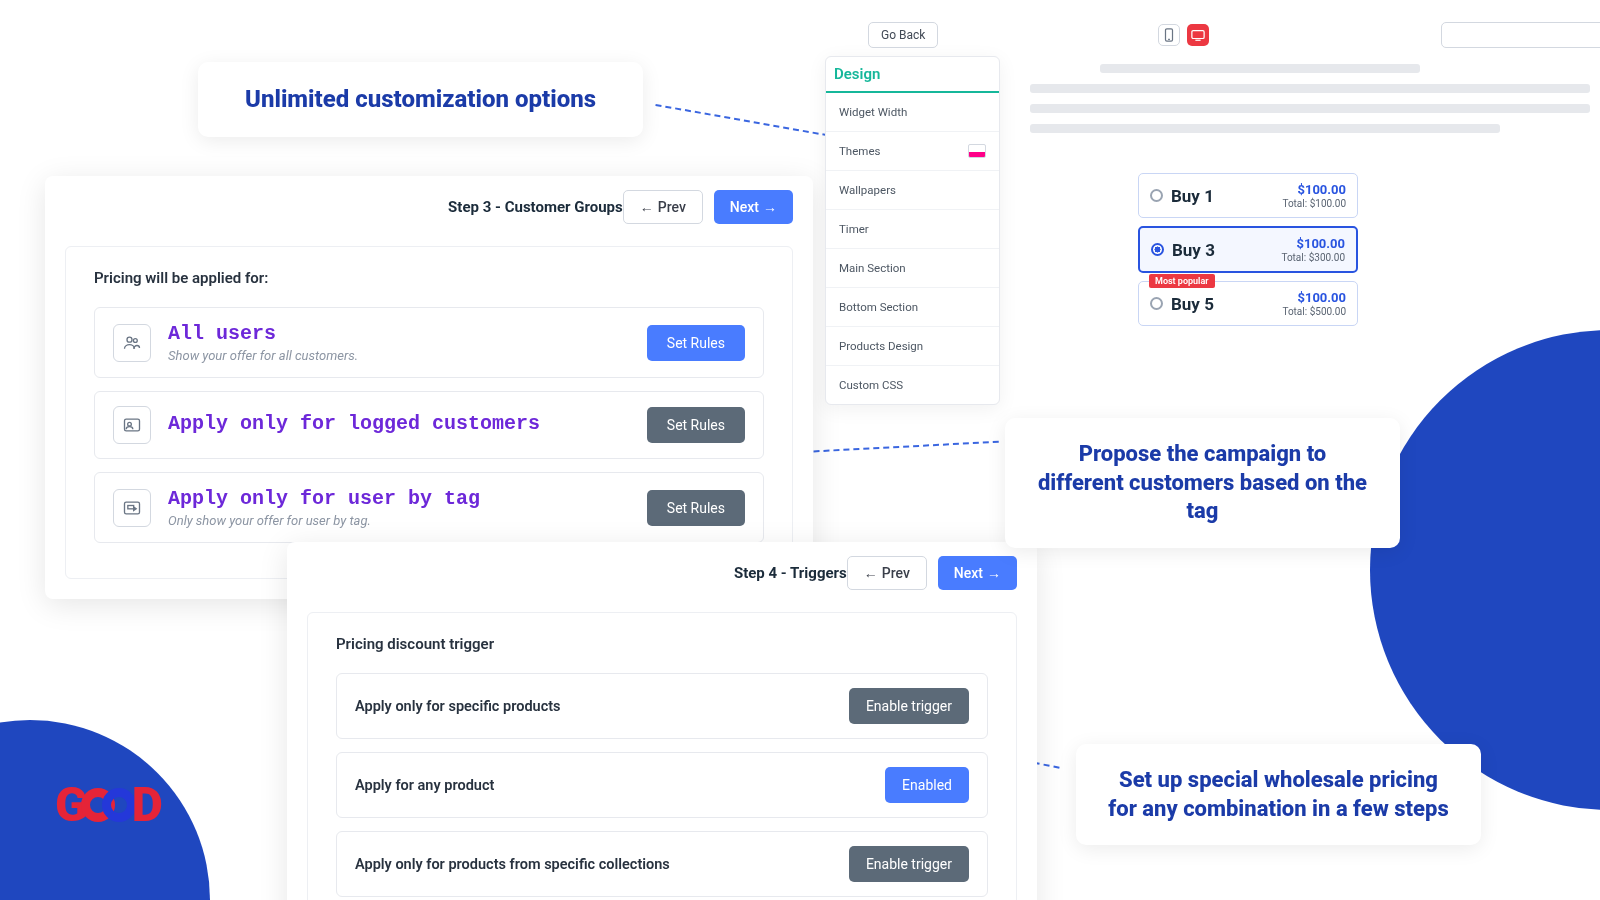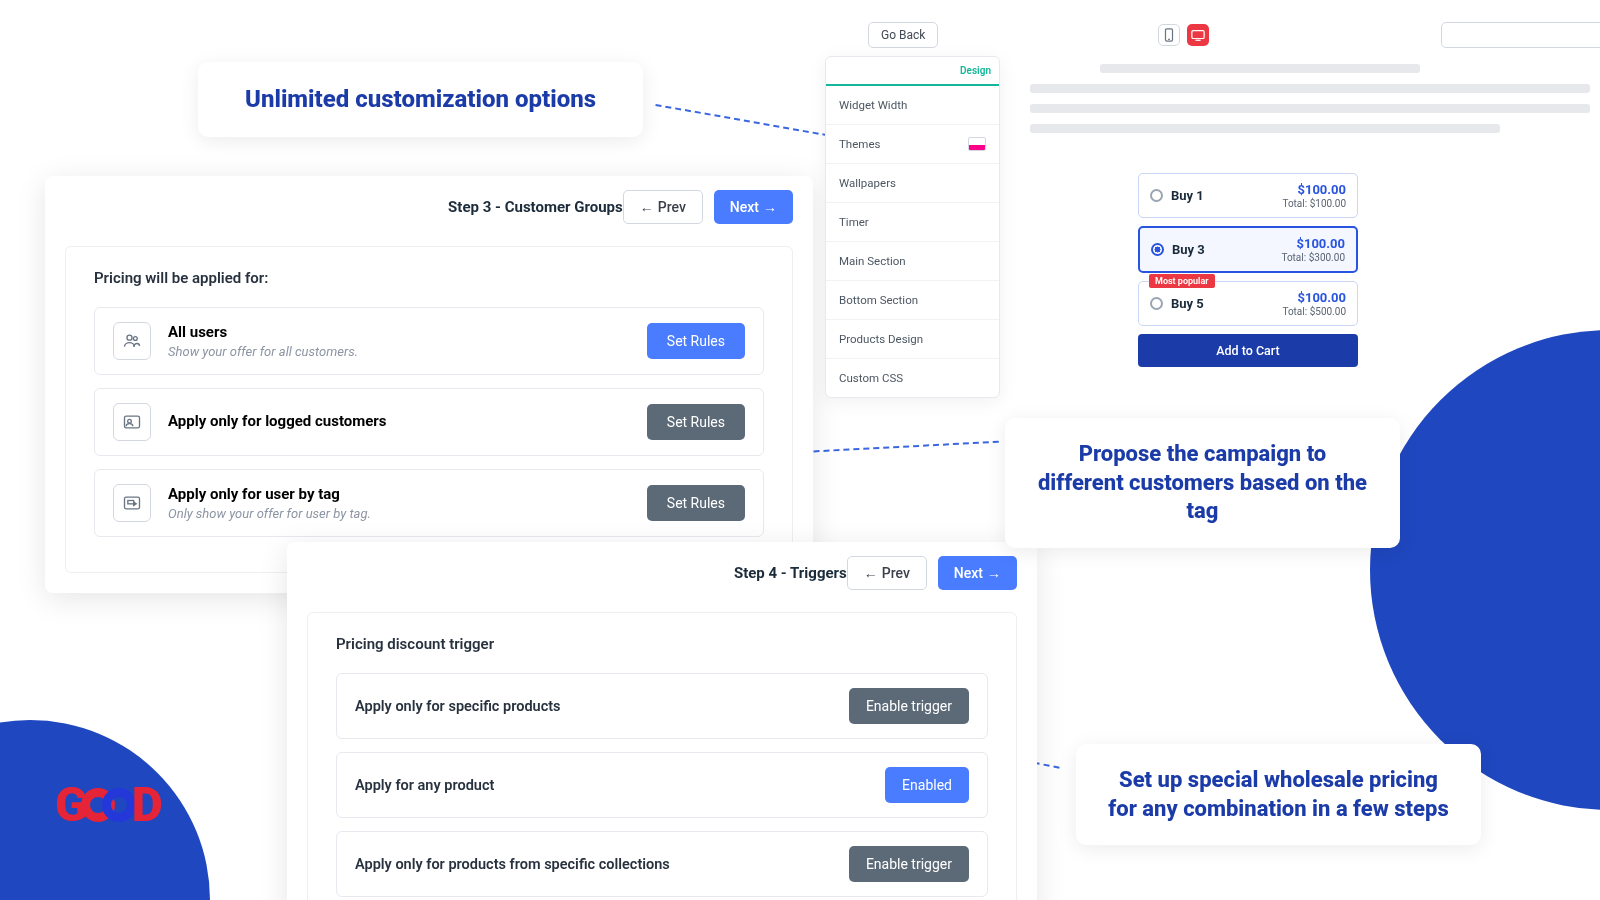--- a/index.html
+++ b/index.html
@@ -21,21 +21,21 @@
 .step-title { font-size:15px; font-weight:700; color:#1b2b3a; }
 .nav-btns { display:flex; gap:11px; }
 .btn-prev, .btn-next { border-radius:5px; padding:8px 16px; font-size:14px; font-weight:500; cursor:pointer; display:flex; align-items:center; gap:4px; }
 .btn-prev { background:#fff; border:1px solid #d3d8e0; color:#3a3f4a; }
 .btn-next { background:#497cff; border:none; color:#fff; }
 .step-body { margin:8px 20px 20px; border:1px solid #edeff3; border-radius:6px; padding:22px 28px; }
 .body-title { font-weight:600; font-size:15px; color:#28323f; margin-bottom:20px; }
 .rule-row { display:flex; align-items:center; gap:17px; border:1px solid #e7e9ee; border-radius:6px; padding:14px 18px; margin-bottom:13px; }
 .rule-ic { width:38px; height:38px; border:1px solid #d3d8e0; border-radius:6px; display:flex; align-items:center; justify-content:center; color:#6a7584; }
 .rule-txt { flex:1; }
-.rule-txt .t { font-weight:700; font-size:15px; color:#000000; margin-bottom:3px; }
+.rule-txt .t { font-weight:700; font-size:20px; color:#6d28d9; margin-bottom:3px;font-family:Liberation Mono, monospace; }
 .rule-txt .d { font-size:13px; color:#8c95a3; font-style:italic; }
 .btn-setrules { border:none; border-radius:5px; padding:10px 20px; font-size:14px; color:#fff; cursor:pointer; }
 .btn-setrules.primary { background:#497cff; }
 .btn-setrules.secondary { background:#5c6a78; }
 
 
 .step4 { position:absolute; top:542px; left:287px; width:750px; background:#fff; border-radius:8px; box-shadow:0 6px 30px rgba(0,0,0,0.1); z-index:4; }
 .step4 .step-body { padding:22px 28px 14px; }
 .body-sub { font-size:13px; color:#8c95a3; margin-top:7px; }
 .trig-row { display:flex; justify-content:space-between; align-items:center; border:1px solid #e7e9ee; border-radius:6px; padding:14px 18px; margin-top:13px; }
@@ -47,33 +47,33 @@
 
 .appbar { position:absolute; top:22px; left:825px; right:0; height:26px; display:flex; align-items:center; z-index:3;padding-left:43px; }
 .gobak { font-size:12px; color:#424a56; background:#fff; border:1px solid #d3d8e0; border-radius:5px; padding:5px 12px; cursor:pointer; }
 .devicons { position:absolute; left:333px; display:flex; gap:7px; }
 .devbtn { width:22px; height:22px; border-radius:5px; display:flex; align-items:center; justify-content:center; }
 .devbtn.mob { border:1px solid #d3d8e0; color:#6a7584; }
 .devbtn.desk { background:#ec3842; color:#fff; }
 .appsearch { position:absolute; left:616px; width:180px; height:26px; border:1px solid #d3d8e0; border-radius:5px; background:#fff; }
 
 .design-panel { position:absolute; top:56px; left:825px; width:175px; background:#fff; border:1px solid #e7e9ee; border-radius:6px; box-shadow:0 4px 20px rgba(0,0,0,0.06); z-index:3; }
-.dp-tab { text-align:right; padding:8px; font-size:10px; color:#15b79a; font-weight:600; border-bottom:2px solid #15b79a; }
+.dp-tab { text-align:left; padding:8px; font-size:15px; color:#15b79a; font-weight:600; border-bottom:2px solid #15b79a; }
 .dp-item { padding:12px 13px; font-size:11.5px; color:#4d5763; border-bottom:1px solid #f0f2f5; display:flex; justify-content:space-between; align-items:center; }
 .dp-swatch { width:18px; height:14px; border:1px solid #d3d8e0; border-radius:2px; background:linear-gradient(to bottom,#fff 55%,#f08 55%); }
 
 .preview { position:absolute; top:64px; left:1030px; right:-50px; z-index:3; }
 .skel { height:9px; background:#e6e8ec; border-radius:3px; margin-bottom:11px; }
 .sk1 { width:320px; margin-left:70px;} .sk2 { width:560px;} .sk3 { width:560px;} .sk4 { width:470px;}
 
 .offers { margin-top:40px; width:220px; margin-left:108px; }
 .offer { border:1px solid #c9d6f5; border-radius:5px; padding:8px 11px; margin-bottom:8px; position:relative; }
 .offer.sel { border:2.5px solid #2954e0; background:#f4f7ff; }
 .offer .row { display:flex; justify-content:space-between; align-items:center; }
-.offer .lbltxt { font-size:13px; font-weight:700; color:#1b2b3a; display:flex; align-items:center; gap:8px; }
+.offer .lbltxt { font-size:17px; font-weight:700; color:#1b2b3a; display:flex; align-items:center; gap:8px; }
 .radio { width:13px; height:13px; border-radius:50%; border:2px solid #9aa4b2; display:inline-block; }
 .radio.on { border-color:#2954e0; background:radial-gradient(circle,#2954e0 0 45%,#fff 50% 100%); }
 .offer .price { font-size:13px; font-weight:700; color:#2954e0; text-align:right; }
 .offer .total { font-size:10px; color:#5a6472; text-align:right; margin-top:1px; }
 .badge { position:absolute; top:-8px; left:10px; background:#ec3842; color:#fff; font-size:9px; padding:2px 6px; border-radius:2px; font-weight:600; }
 .addbtn { width:220px; margin-left:108px; background:#1b3ba8; color:#fff; border:none; border-radius:4px; padding:9px; font-size:12.5px; font-weight:500; cursor:pointer; }
 
 
 .dash { position:absolute; border-top:2px dashed #3a66e0; z-index:2; }
 .dash::before { content:''; position:absolute; width:9px; height:9px; background:#2954e0; border-radius:50%; top:-5px; }
@@ -285,21 +285,20 @@
             <span class="radio"></span>
             <span>Buy 5</span>
           </div>
         <div>
             <div class="price">$100.00</div>
             <div class="total">Total: $500.00</div>
           </div>
       </div>
     </div>
   </div>
-  <button class="addbtn">Add to Cart</button>
 </div>
 
 <div class="logo">
   <span class="g">G</span>
   <span class="oo">
       <span class="o r"></span>
       <span class="o b"></span>
     </span>
   <span class="d">D</span>
 </div>

